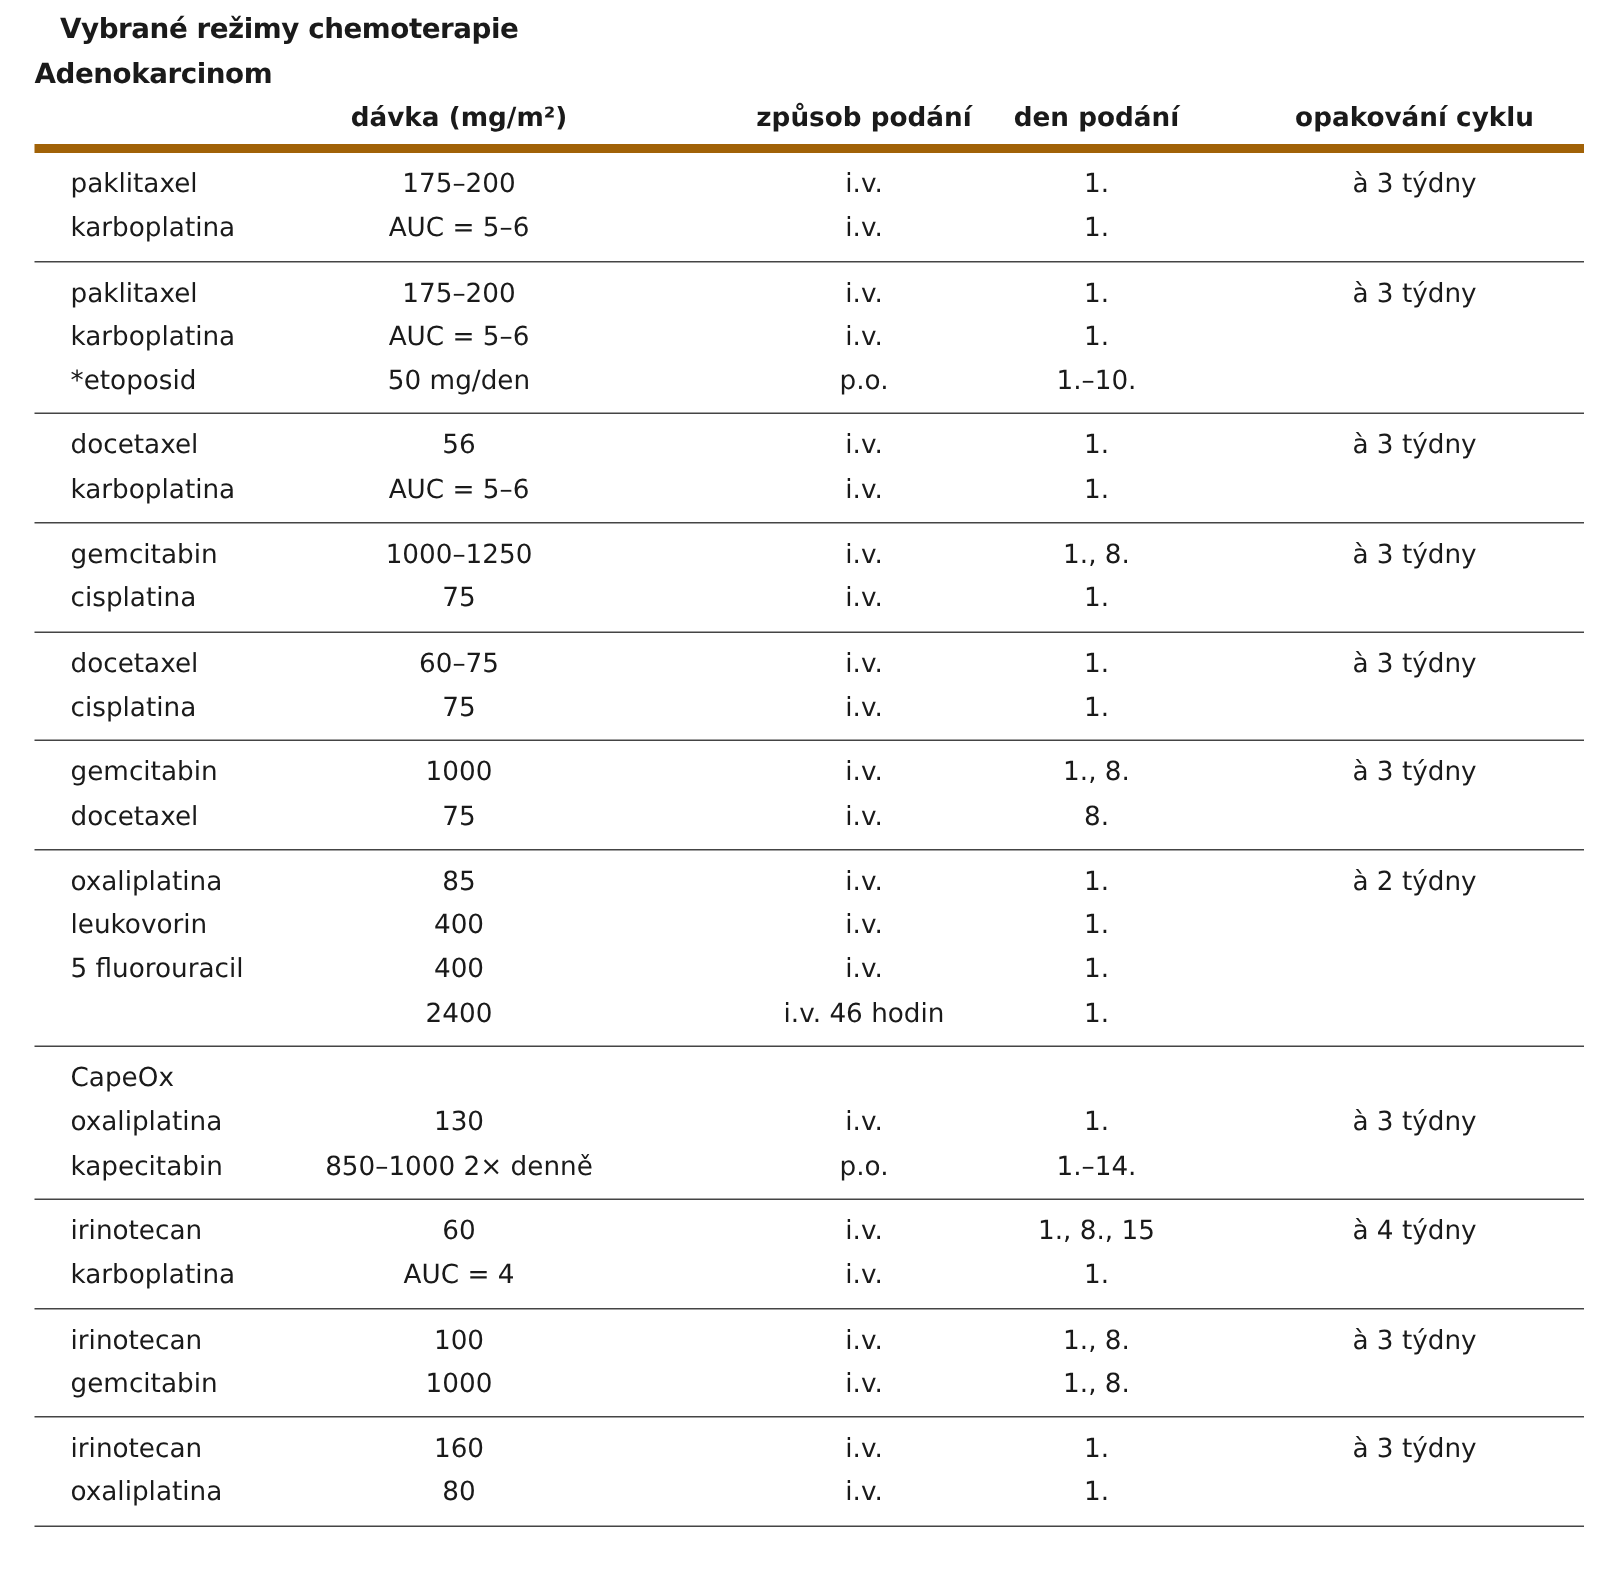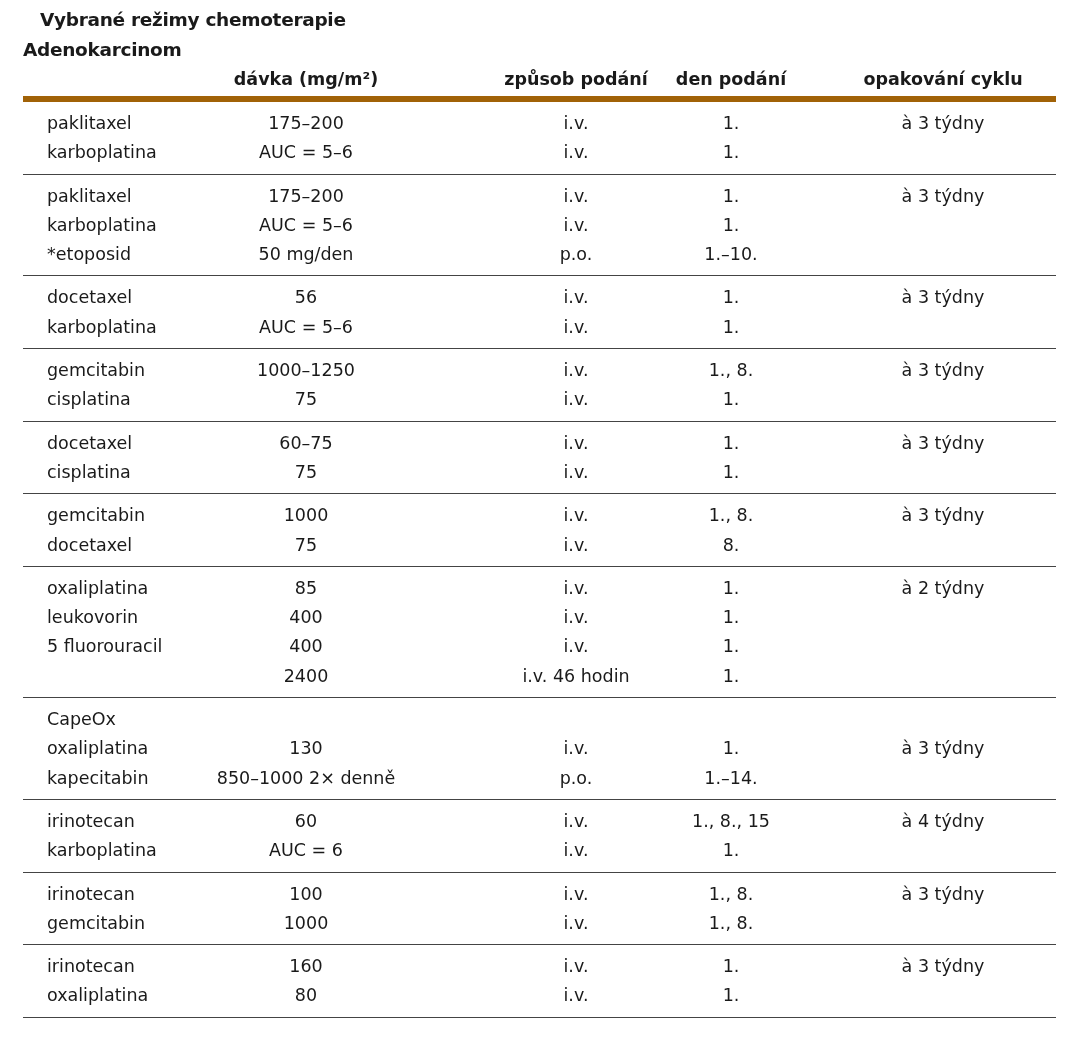--- a/index.html
+++ b/index.html
@@ -191,21 +191,21 @@
       <div class="group">
         <div class="row">
           <span class="c0">irinotecan</span>
           <span class="c1">60</span>
           <span class="c2">i.v.</span>
           <span class="c3">1., 8., 15</span>
           <span class="c4">à 4 týdny</span>
         </div>
         <div class="row">
           <span class="c0">karboplatina</span>
-          <span class="c1">AUC = 6</span>
+          <span class="c1">AUC = 4</span>
           <span class="c2">i.v.</span>
           <span class="c3">1.</span>
           <span class="c4"></span>
         </div>
       </div>
       <div class="group">
         <div class="row">
           <span class="c0">irinotecan</span>
           <span class="c1">100</span>
           <span class="c2">i.v.</span>

